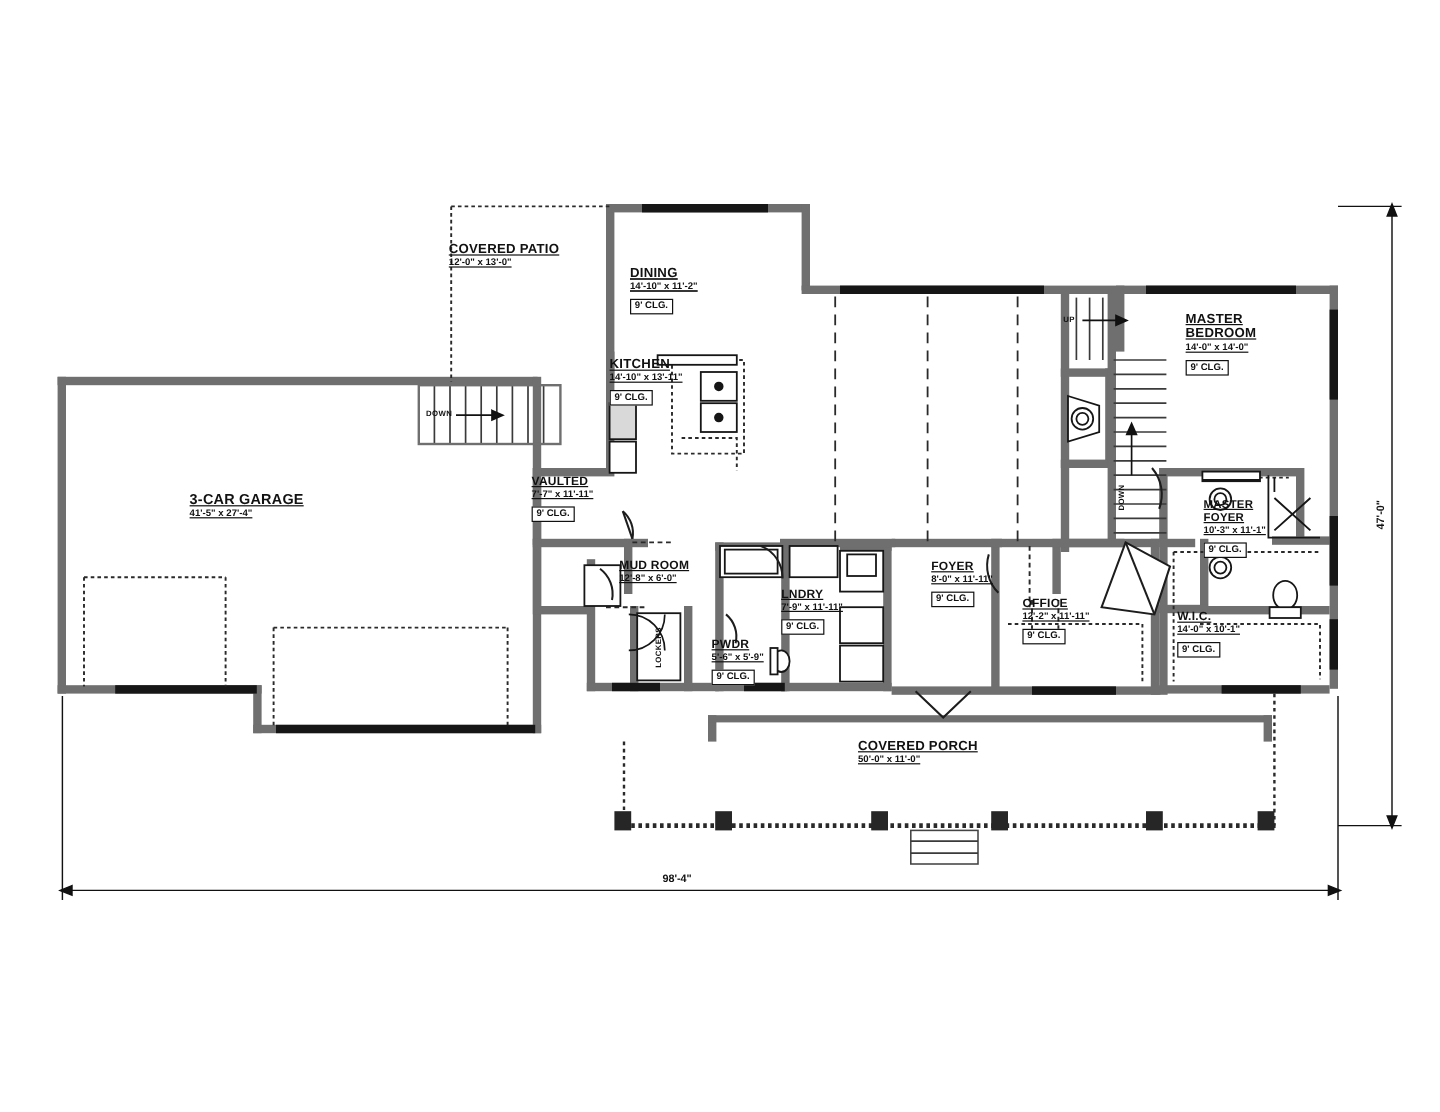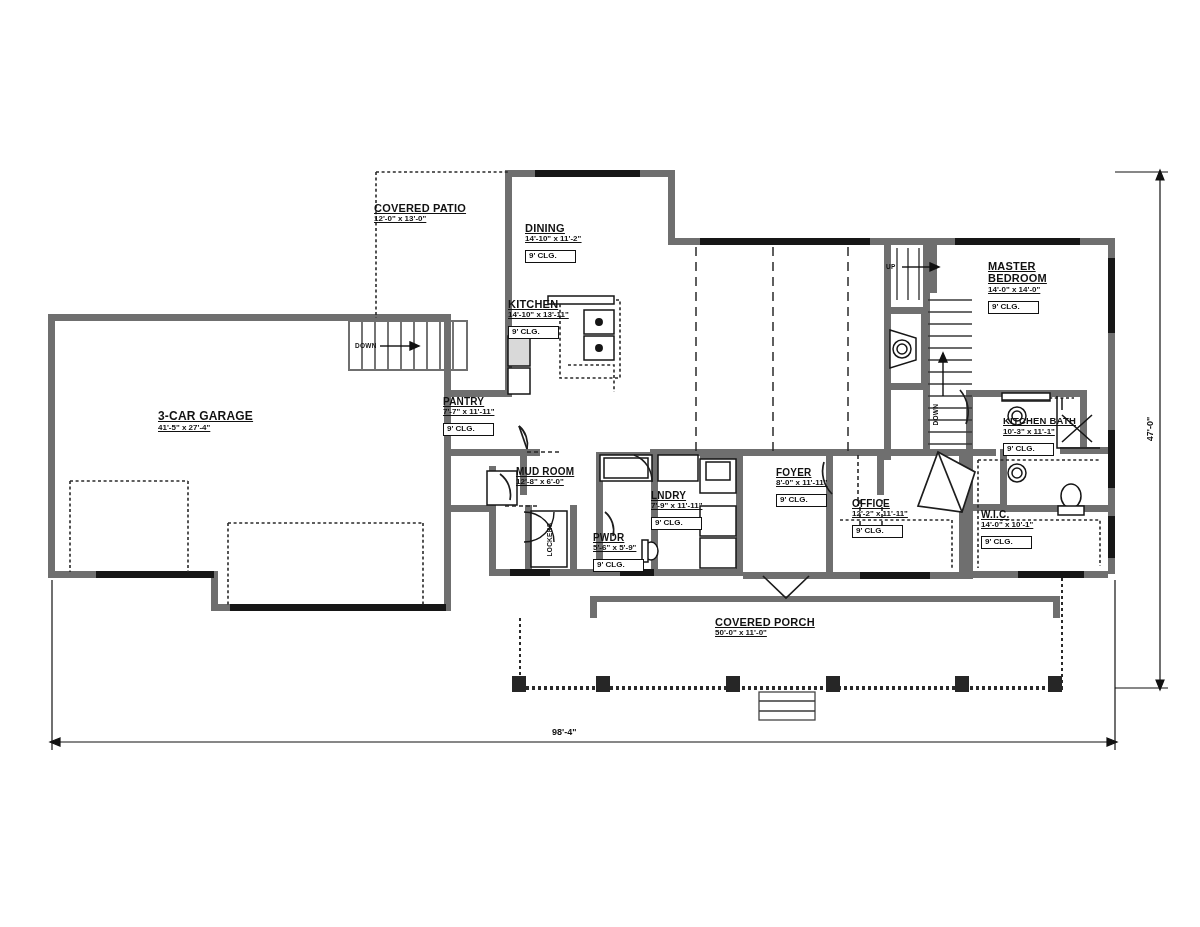--- a/index.html
+++ b/index.html
@@ -9,21 +9,21 @@
   #plan{position:relative;width:1200px;height:927px;background:#fff;}
   svg{position:absolute;left:0;top:0;}
   .lbl{position:absolute;line-height:1.12;
        -webkit-font-smoothing:none;}
   .rname{font-weight:bold;font-size:11px;letter-spacing:.2px;
          text-decoration:underline;text-underline-offset:1px;white-space:nowrap;}
   .rname.two{white-space:normal;}
   .rdim{font-weight:bold;font-size:8px;text-decoration:underline;
         text-underline-offset:1px;white-space:nowrap;margin-top:1px;}
   .rclg{display:inline-block;font-weight:bold;font-size:8px;
-        border:1.2px solid #111;padding:1px 18px 1px 3px;margin-top:2px;
+        border:1.2px solid #111;padding:1px 3px 1px 3px;margin-top:2px;
         background:#fff;white-space:nowrap;}
   .big .rname{font-size:12px;}
   .small .rname{font-size:10px;}
   .tiny .rname{font-size:9.5px;}
   .dimtxt{position:absolute;font-weight:bold;font-size:9px;background:#fff;
           padding:0 4px;white-space:nowrap;}
   .vert{transform:rotate(-90deg);transform-origin:center center;}
   .stairtxt{position:absolute;font-weight:bold;font-size:6.5px;
             letter-spacing:.3px;white-space:nowrap;}
   .stairtxt.v{transform:rotate(-90deg);transform-origin:center center;}
@@ -322,21 +322,21 @@
   <div><span class="rclg">9' CLG.</span></div>
 </div>
 
 <div class="lbl" style="left:508px;top:298px;width:120px;">
   <div class="rname">KITCHEN</div>
   <div class="rdim">14'-10" x 13'-11"</div>
   <div><span class="rclg">9' CLG.</span></div>
 </div>
 
 <div class="lbl small" style="left:443px;top:396px;width:88px;">
-  <div class="rname">PANTRY</div>
+  <div class="rname">VAULTED</div>
   <div class="rdim">7'-7" x 11'-11"</div>
   <div><span class="rclg">9' CLG.</span></div>
 </div>
 
 <div class="lbl small" style="left:516px;top:466px;width:70px;">
   <div class="rname two">MUD ROOM</div>
   <div class="rdim">12'-8" x 6'-0"</div>
 </div>
 
 <div class="lbl small" style="left:593px;top:532px;width:70px;">
@@ -364,21 +364,21 @@
   <div><span class="rclg">9' CLG.</span></div>
 </div>
 
 <div class="lbl" style="left:988px;top:260px;width:104px;">
   <div class="rname two">MASTER BEDROOM</div>
   <div class="rdim">14'-0" x 14'-0"</div>
   <div><span class="rclg">9' CLG.</span></div>
 </div>
 
 <div class="lbl tiny" style="left:1003px;top:416px;width:74px;">
-  <div class="rname two">KITCHEN BATH</div>
+  <div class="rname two">MASTER FOYER</div>
   <div class="rdim">10'-3" x 11'-1"</div>
   <div><span class="rclg">9' CLG.</span></div>
 </div>
 
 <div class="lbl small" style="left:981px;top:509px;width:88px;">
   <div class="rname">W.I.C.</div>
   <div class="rdim">14'-0" x 10'-1"</div>
   <div><span class="rclg">9' CLG.</span></div>
 </div>
 

